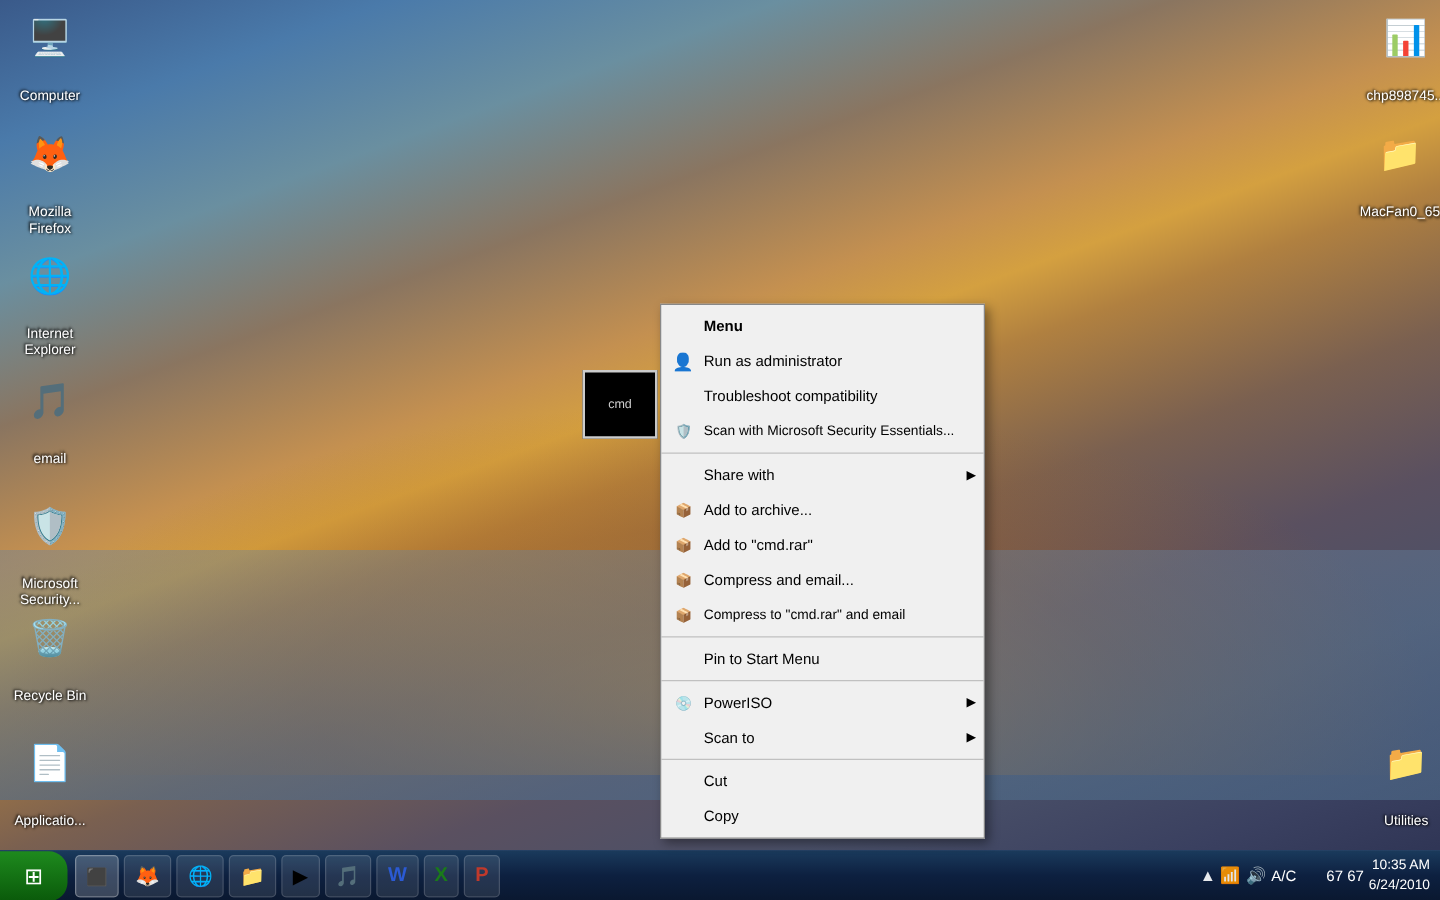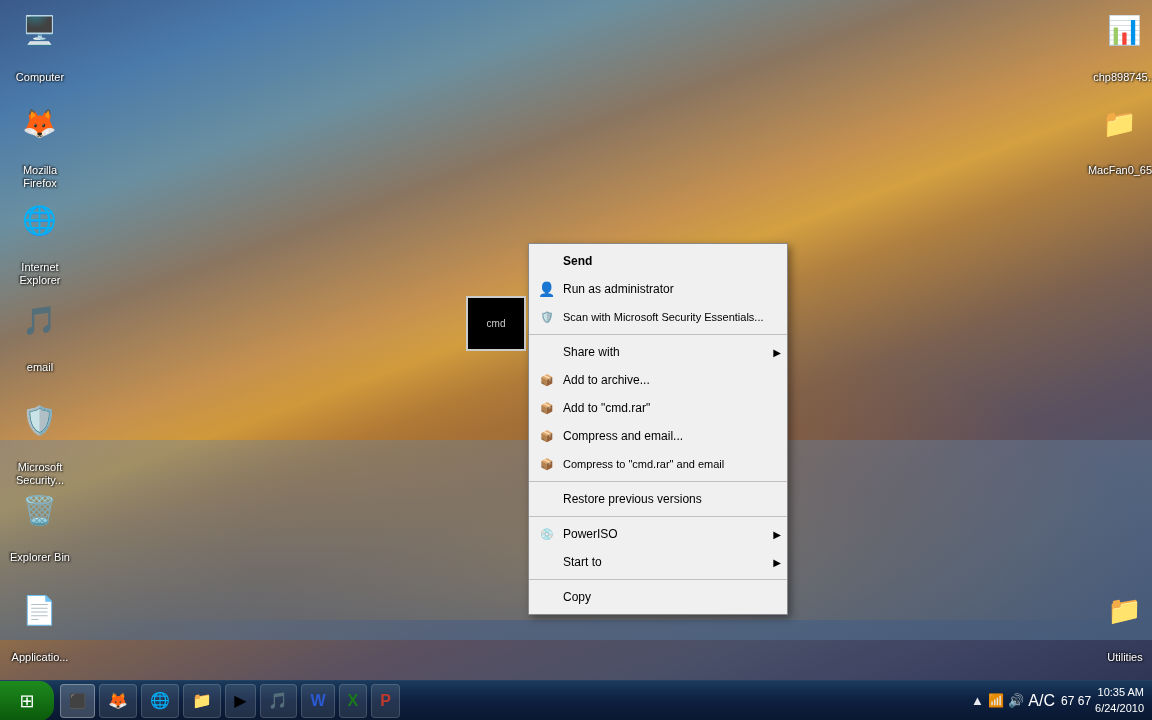--- a/index.html
+++ b/index.html
@@ -152,22 +152,22 @@
 
     .tray-icon {
       font-size: 13px;
       color: white;
       opacity: 0.9;
       cursor: pointer;
     }
 
     #ac-label {
       color: white;
-      font-size: 16px;
-      margin-right: 2px;
+      font-size: 12px;
+      margin-right: 20px;
     }
 
     #temp-label {
       color: white;
       font-size: 12px;
     }
 
     
     #context-menu {
       position: absolute;
@@ -272,21 +272,21 @@
   <span class="icon-label">email</span>
 </div>
 
 <div class="desktop-icon" style="top:400px;left:5px;">
   <div class="icon-img">🛡️</div>
   <span class="icon-label">Microsoft Security...</span>
 </div>
 
 <div class="desktop-icon" id="recycle-bin-icon" style="top:490px;left:5px;">
   <div class="icon-img">🗑️</div>
-  <span class="icon-label">Explorer Bin</span>
+  <span class="icon-label">Recycle Bin</span>
 </div>
 
 <div class="desktop-icon" style="top:590px;left:5px;">
   <div class="icon-img">📄</div>
   <span class="icon-label">Applicatio...</span>
 </div>
 
 <div class="desktop-icon" style="top:10px;left:1090px;">
   <div class="icon-img">📊</div>
   <span class="icon-label">chp898745...</span>
@@ -301,28 +301,32 @@
   <div class="icon-img">📁</div>
   <span class="icon-label">Utilities</span>
 </div>
 
 <div id="cmd-preview"></div>
 
 <div id="context-menu">
 
   <div class="menu-item bold">
     <span class="menu-icon"></span>
-    <span>Send</span>
+    <span>Menu</span>
   </div>
 
   <div class="menu-item">
     <span class="menu-icon">👤</span>
     <span>Run as administrator</span>
   </div>
 
+  <div class="menu-item">
+    <span class="menu-icon"></span>
+    <span>Troubleshoot compatibility</span>
+  </div>
 
   <div class="menu-item">
     <span class="menu-icon" style="font-size:11px;">🛡️</span>
     <span style="font-size:11px;text-align:right;">Scan with Microsoft Security Essentials...</span>
   </div>
 
   <div class="menu-separator"></div>
 
   <div class="menu-item">
     <span class="menu-icon"></span>
@@ -346,42 +350,46 @@
   </div>
 
   <div class="menu-item">
     <span class="menu-icon" style="font-size:11px;">📦</span>
     <span style="font-size:11px;">Compress to "cmd.rar" and email</span>
   </div>
 
   <div class="menu-separator"></div>
 
 
-
-  <div class="menu-item">
-    <span class="menu-icon"></span>
-    <span>Restore previous versions</span>
-  </div>
+  <div class="menu-item">
+    <span class="menu-icon"></span>
+    <span>Pin to Start Menu</span>
+  </div>
+
 
   <div class="menu-separator"></div>
 
   <div class="menu-item">
     <span class="menu-icon" style="font-size:11px;">💿</span>
     <span>PowerISO</span>
     <span class="arrow">▶</span>
   </div>
 
   <div class="menu-item">
     <span class="menu-icon"></span>
-    <span>Start to</span>
+    <span>Scan to</span>
     <span class="arrow">▶</span>
   </div>
 
   <div class="menu-separator"></div>
 
+  <div class="menu-item">
+    <span class="menu-icon"></span>
+    <span>Cut</span>
+  </div>
 
   <div class="menu-item">
     <span class="menu-icon"></span>
     <span>Copy</span>
   </div>
 
 </div>
 
 <div id="taskbar">
 

